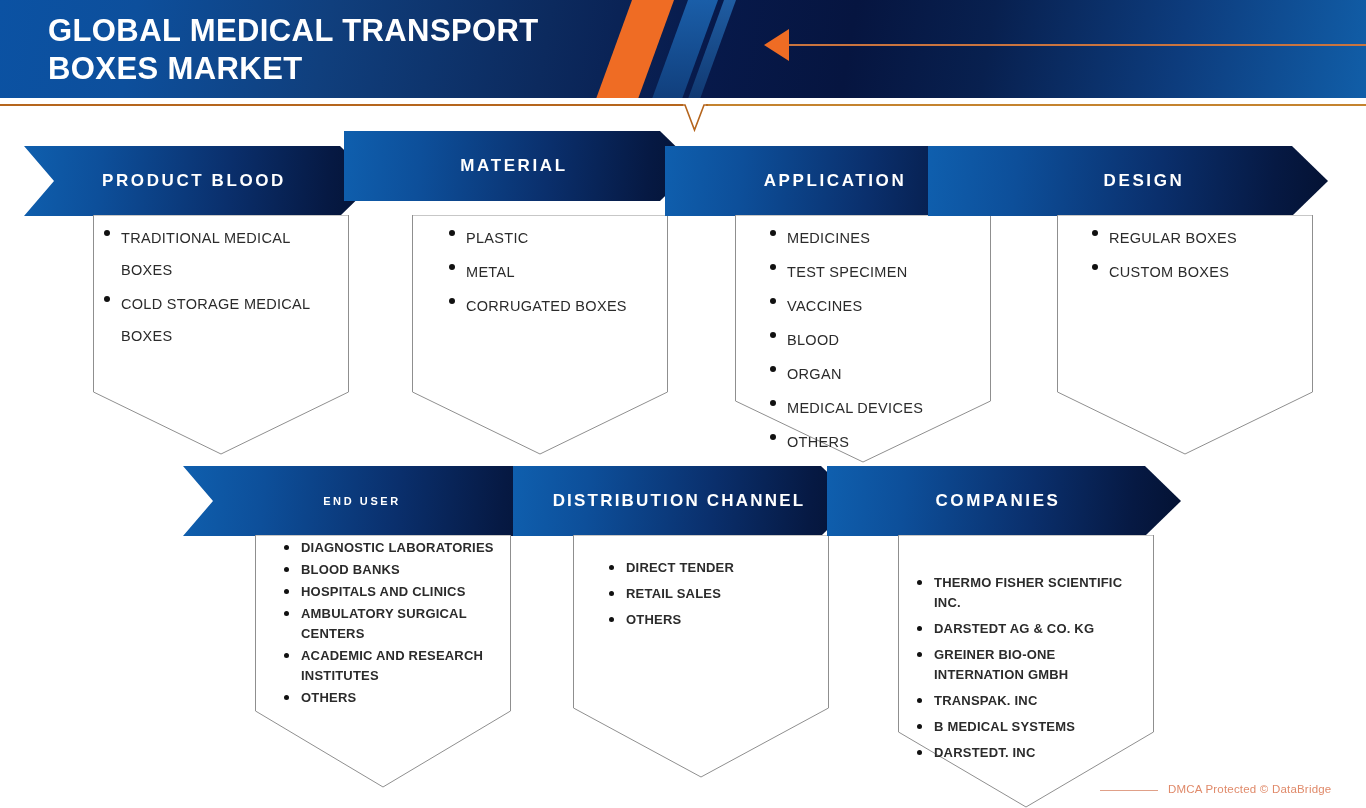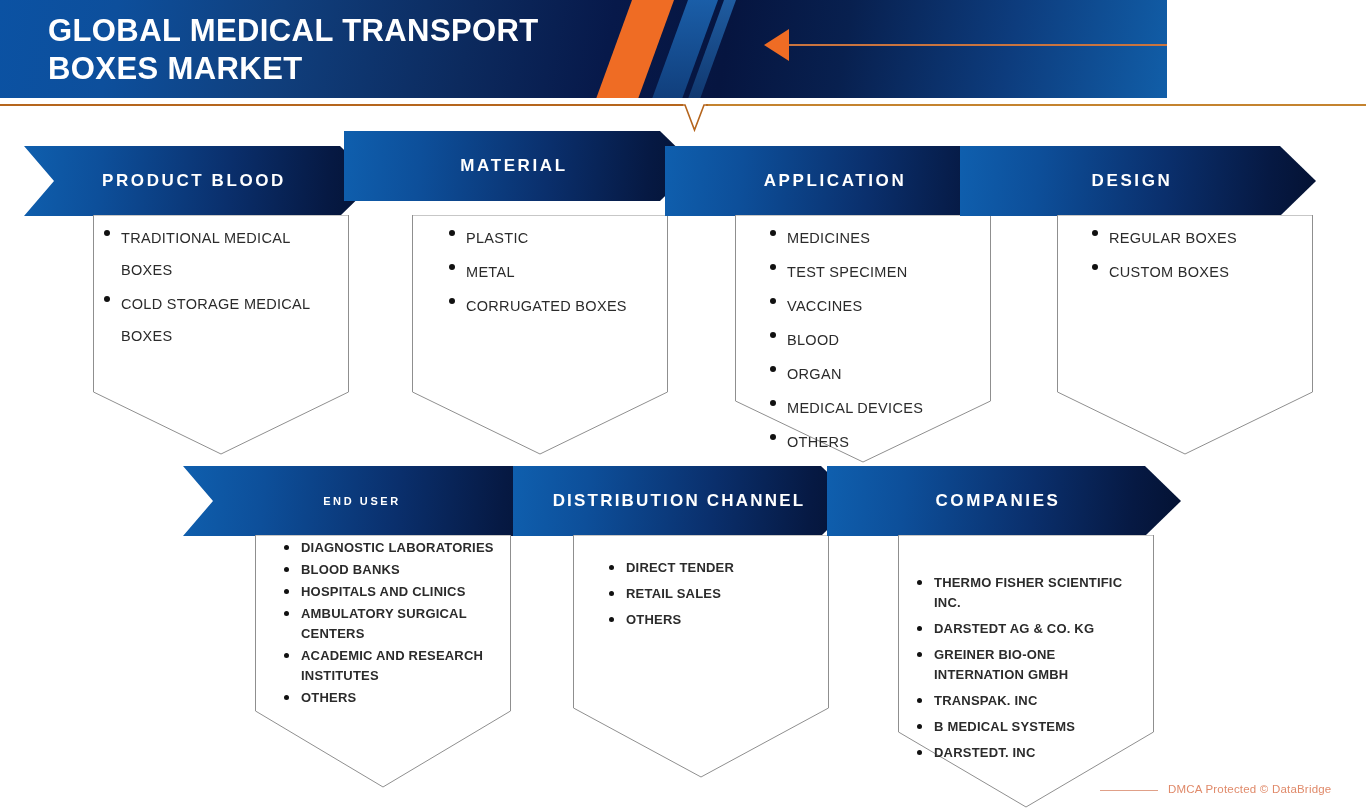--- a/index.html
+++ b/index.html
@@ -12,21 +12,21 @@
     height: 808px;
     position: relative;
     overflow: hidden;
     font-family: "Liberation Sans", sans-serif;
   }
 
   
   #header {
     position: absolute;
     left: 0; top: 0;
-    width: 1167px; height: 98px;
+    width: 1366px; height: 98px;
     overflow: hidden;
     background: linear-gradient(100deg,
        #0b52a3 0%,
        #0d4f9c 10%,
        #103f7d 24%,
        #0c2a5e 40%,
        #07194a 52%,
        #061540 62%,
        #08204f 72%,
        #0d3c7d 86%,
@@ -223,21 +223,21 @@
     <li>MEDICINES</li>
     <li>TEST SPECIMEN</li>
     <li>VACCINES</li>
     <li>BLOOD</li>
     <li>ORGAN</li>
     <li>MEDICAL DEVICES</li>
     <li>OTHERS</li>
   </ul>
 </div>
 
-<div class="banner plain" style="left:960px; top:146px; width:356px;">
+<div class="banner plain" style="left:928px; top:146px; width:356px;padding-left:44px;">
   <span class="banner-label">DESIGN</span>
 </div>
 <svg class="panel-shape" style="position:absolute; left:1057px; top:215px; width:256px; height:240px;" viewBox="0 0 256 240" preserveAspectRatio="none">
   <polygon points="0.5,0 255.5,0 255.5,177 128,239 0.5,177" fill="#ffffff" stroke="#8f8f8f" stroke-width="1"></polygon>
 </svg>
 <div class="panel-body r1" style="left:1092px; top:222px; width:215px;">
   <ul class="bullets">
     <li>REGULAR BOXES</li>
     <li>CUSTOM BOXES</li>
   </ul>

